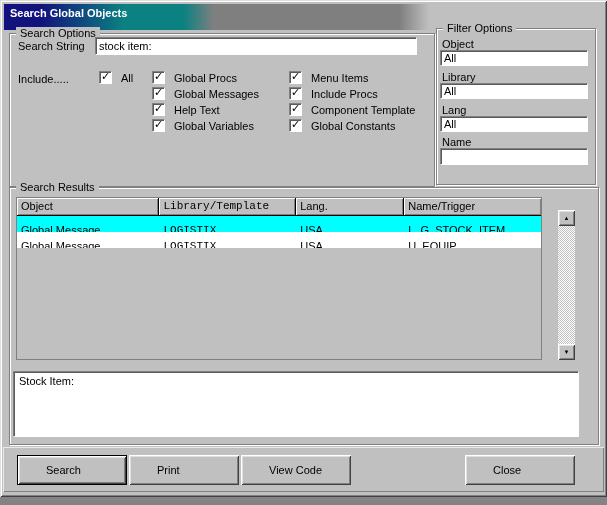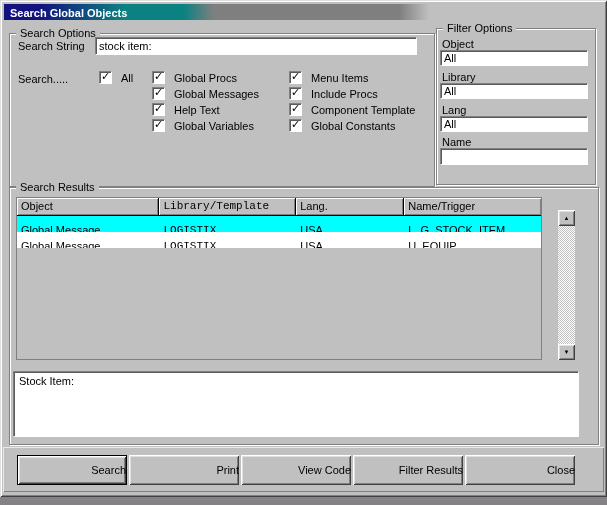--- a/index.html
+++ b/index.html
@@ -1,21 +1,21 @@
 <!DOCTYPE html>
 <html><head>
 <meta charset="utf-8">
 <style>
   html,body{margin:0;padding:0;background:#808080;}
   .screen{position:relative;width:607px;height:505px;background:#848284;overflow:hidden;
           font-family:"Liberation Sans","DejaVu Sans",sans-serif;font-size:11px;color:#000;}
   .window{position:absolute;left:0;top:0;width:607px;height:497px;background:#c0c0c0;
           box-shadow:inset 1px 1px 0 #dfdfdf, inset -1px -1px 0 #404040,
                      inset 2px 2px 0 #ffffff, inset -2px -2px 0 #808080;}
-  .titlebar{position:absolute;left:4px;top:4px;width:599px;height:16px;
+  .titlebar{position:absolute;left:4px;top:4px;width:599px;height:26px;
             background:linear-gradient(90deg,#12127e 0%,#12127e 6%,#0b8181 20%,#0b8181 30%,
                        #7f7f7f 35%,#7f7f7f 66%,#c0c0c0 71%,#c0c0c0 100%);
             color:#fff;font-weight:bold;line-height:18px;padding-left:6px;box-sizing:border-box;}
   .groupbox{position:absolute;border:1px solid #808080;
             box-shadow:1px 1px 0 #ffffff, inset 1px 1px 0 #ffffff;}
   .gplabel{position:absolute;background:#c0c0c0;padding:0 4px;line-height:12px;text-align:center;}
   .lbl{position:absolute;line-height:13px;white-space:nowrap;}
   .tb{position:absolute;background:#fff;border:1px solid;border-color:#808080 #fff #fff #808080;
       box-shadow:inset 1px 1px 0 #5a5a5a;box-sizing:border-box;
       font-family:"Liberation Sans","DejaVu Sans",sans-serif;font-size:11px;color:#000;
@@ -45,41 +45,41 @@
             background:repeating-conic-gradient(#ffffff 0% 25%, #c0c0c0 0% 50%);
             background-size:2px 2px;}
   .preview{position:absolute;left:13px;top:371px;width:566px;height:66px;background:#fff;
            border:1px solid;border-color:#808080 #fff #fff #808080;
            box-shadow:inset 1px 1px 0 #5a5a5a;box-sizing:border-box;padding:3px 5px;}
   .btnpanel{position:absolute;left:3px;top:447px;width:601px;height:45px;background:#c0c0c0;
             box-shadow:inset 1px 1px 0 #e8e8e8, inset -1px -1px 0 #808080;}
   .btn95{position:absolute;top:455px;width:110px;height:30px;background:#c0c0c0;
          box-shadow:inset 1px 1px 0 #fff, inset -1px -1px 0 #404040,
                     inset 2px 2px 0 #dfdfdf, inset -2px -2px 0 #808080;
-         text-align:right;line-height:30px;box-sizing:border-box;padding-left:28px;}
+         text-align:left;line-height:30px;box-sizing:border-box;padding-left:28px;}
   .btn95.default{border:1px solid #000;line-height:28px;}
   .desktop-strip{position:absolute;left:0;top:497px;width:607px;height:8px;background:#848284;}
 </style>
 </head>
 <body>
 
 <div class="screen">
   <div class="window">
 
     <div class="titlebar">
       <span>Search Global Objects</span>
     </div>
 
     <div class="groupbox" style="left:9px;top:33px;width:424px;height:152px"></div>
     <span class="gplabel" style="left:16px;top:27px">Search Options</span>
 
     <span class="lbl" style="left:18px;top:40px">Search String</span>
     <input class="tb" style="left: 95px; top: 37px; width: 322px; height: 18px;" value="stock item:">
 
-    <span class="lbl" style="left:18px;top:73px">Search.....</span>
+    <span class="lbl" style="left:18px;top:73px">Include.....</span>
 
     <div class="cb" style="left:99px;top:71px">
       <span class="ck">✓</span></div>
     <span class="lbl" style="left:121px;top:72px">All</span>
 
     <div class="cb" style="left:152px;top:71px">
       <span class="ck">✓</span></div>
     <span class="lbl" style="left:174px;top:72px">Global Procs</span>
 
     <div class="cb" style="left:152px;top:87px">
@@ -160,18 +160,17 @@
     </div>
 
     <div class="preview">
       <span>Stock Item:</span>
     </div>
 
     <div class="btnpanel"></div>
     <div class="btn95 default" style="left:17px">Search</div>
     <div class="btn95" style="left:129px">Print</div>
     <div class="btn95" style="left:241px">View Code</div>
-    <div class="btn95" style="left:353px">Filter Results</div>
     <div class="btn95" style="left:465px">Close</div>
   </div>
 
   <div class="desktop-strip"></div>
 </div>
 
 </body></html>

